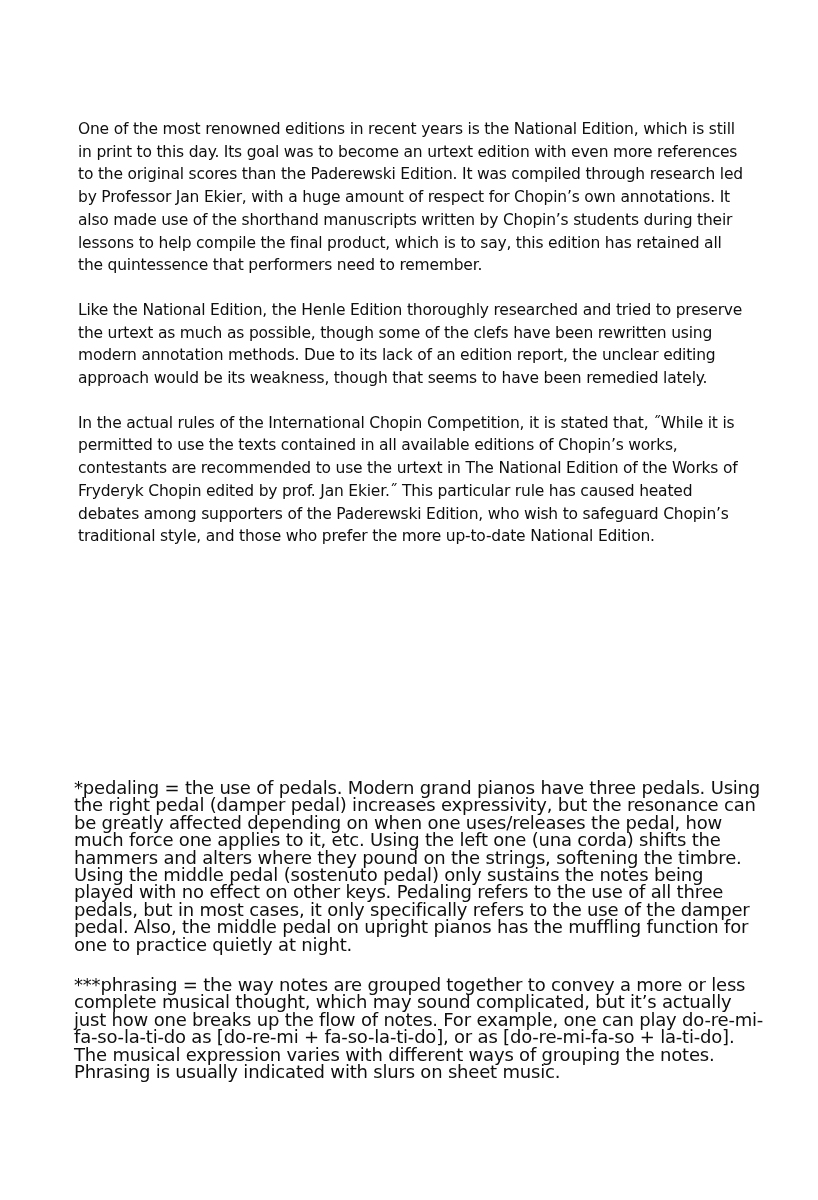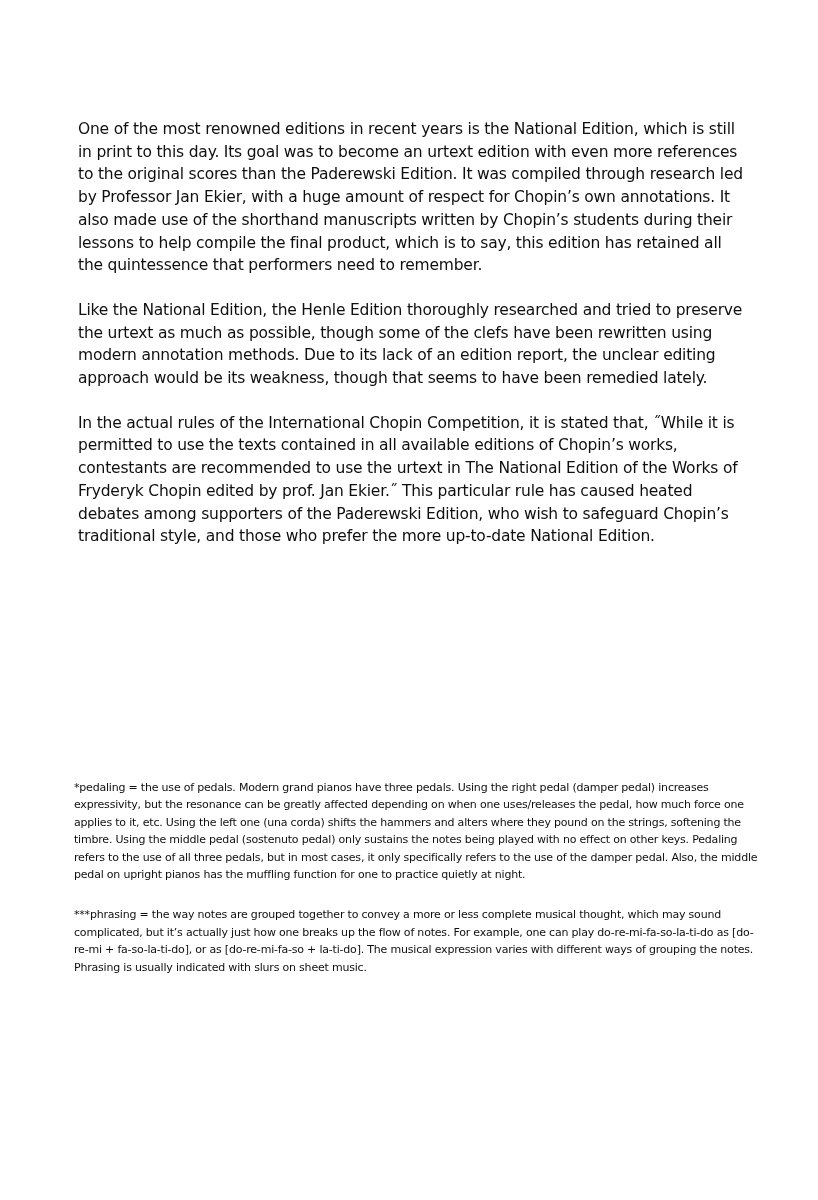--- a/index.html
+++ b/index.html
@@ -36,21 +36,21 @@
     color: #0f0f0f;
   }
   .footnotes {
     position: absolute;
     left: 74px;
     top: 779px;
     width: 690px;
   }
   .footnotes p {
     margin: 0 0 23px 0;
-    font-size: 11px;
+    font-size: 18px;
     line-height: 17.4px;
     letter-spacing: -0.2px;
     color: #0f0f0f;
   }
 </style>
 </head>
 <body>
 
 <div class="page">
 

